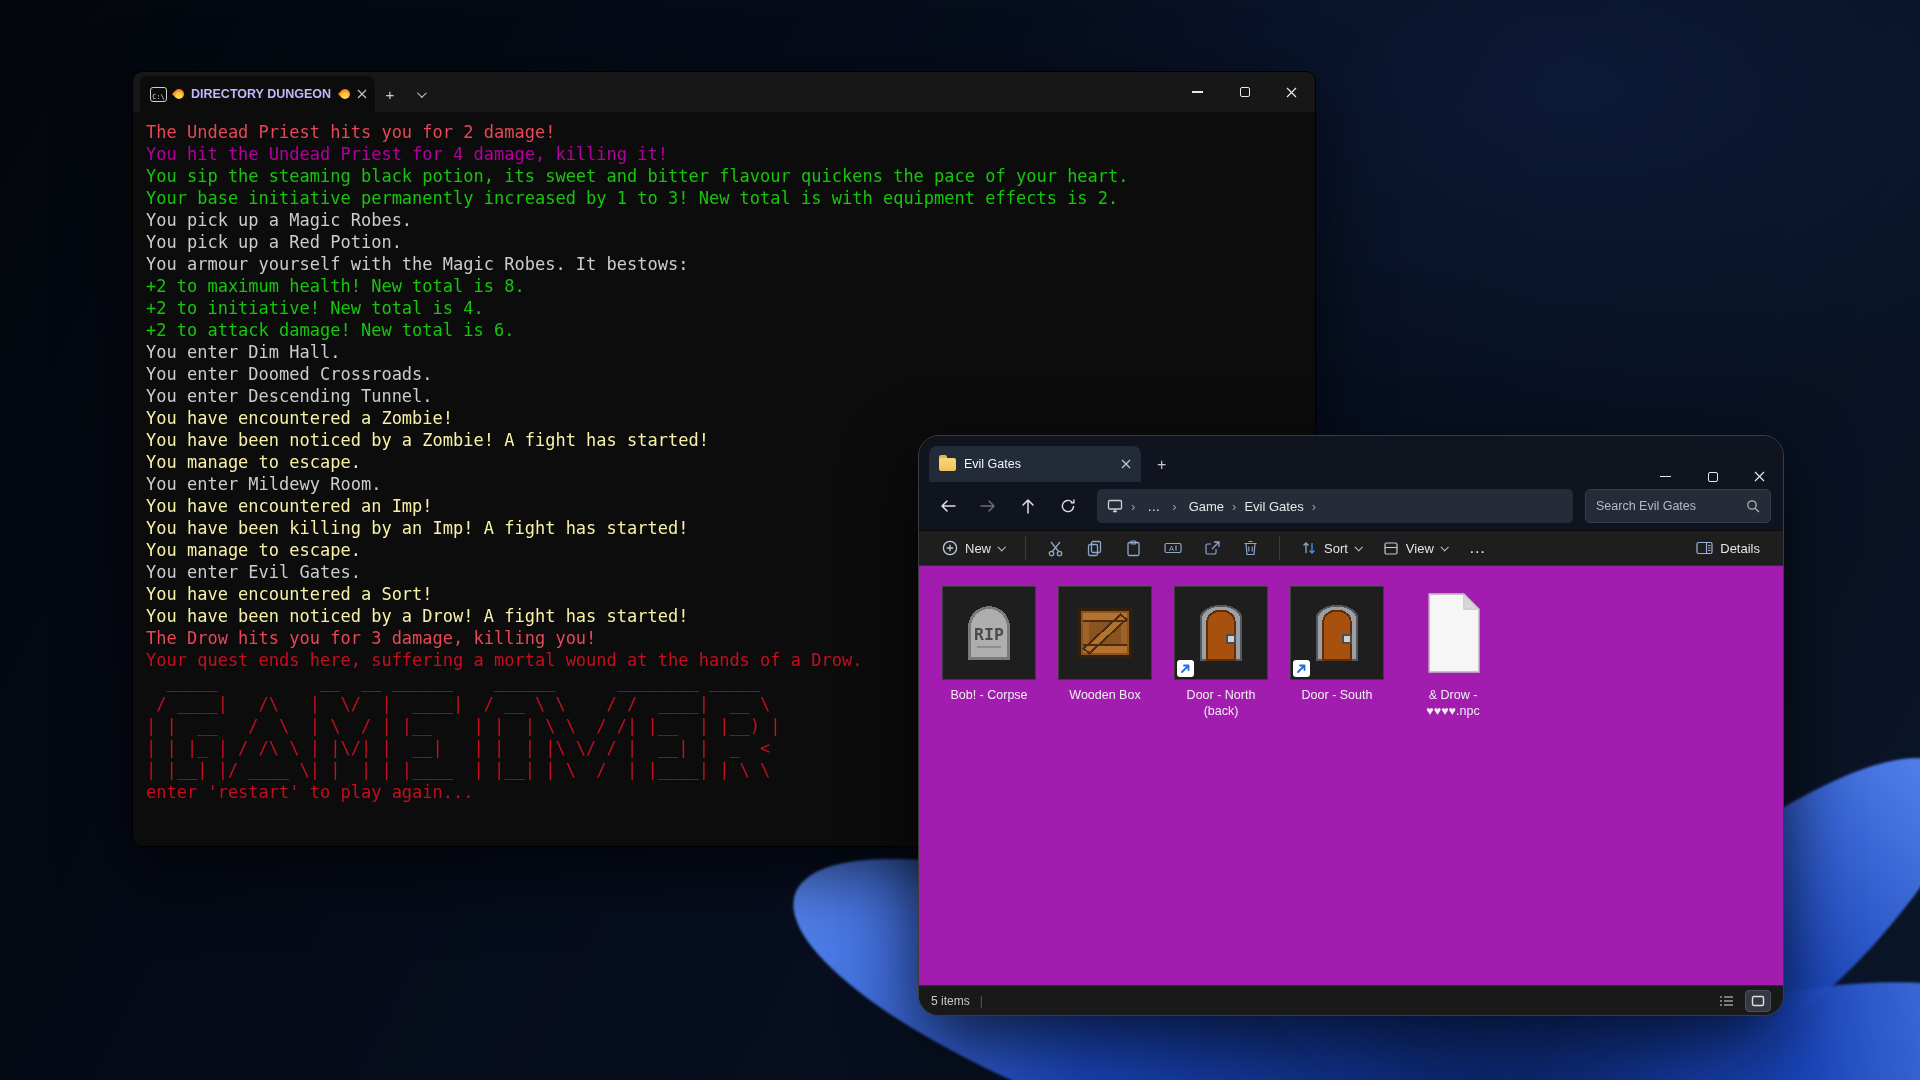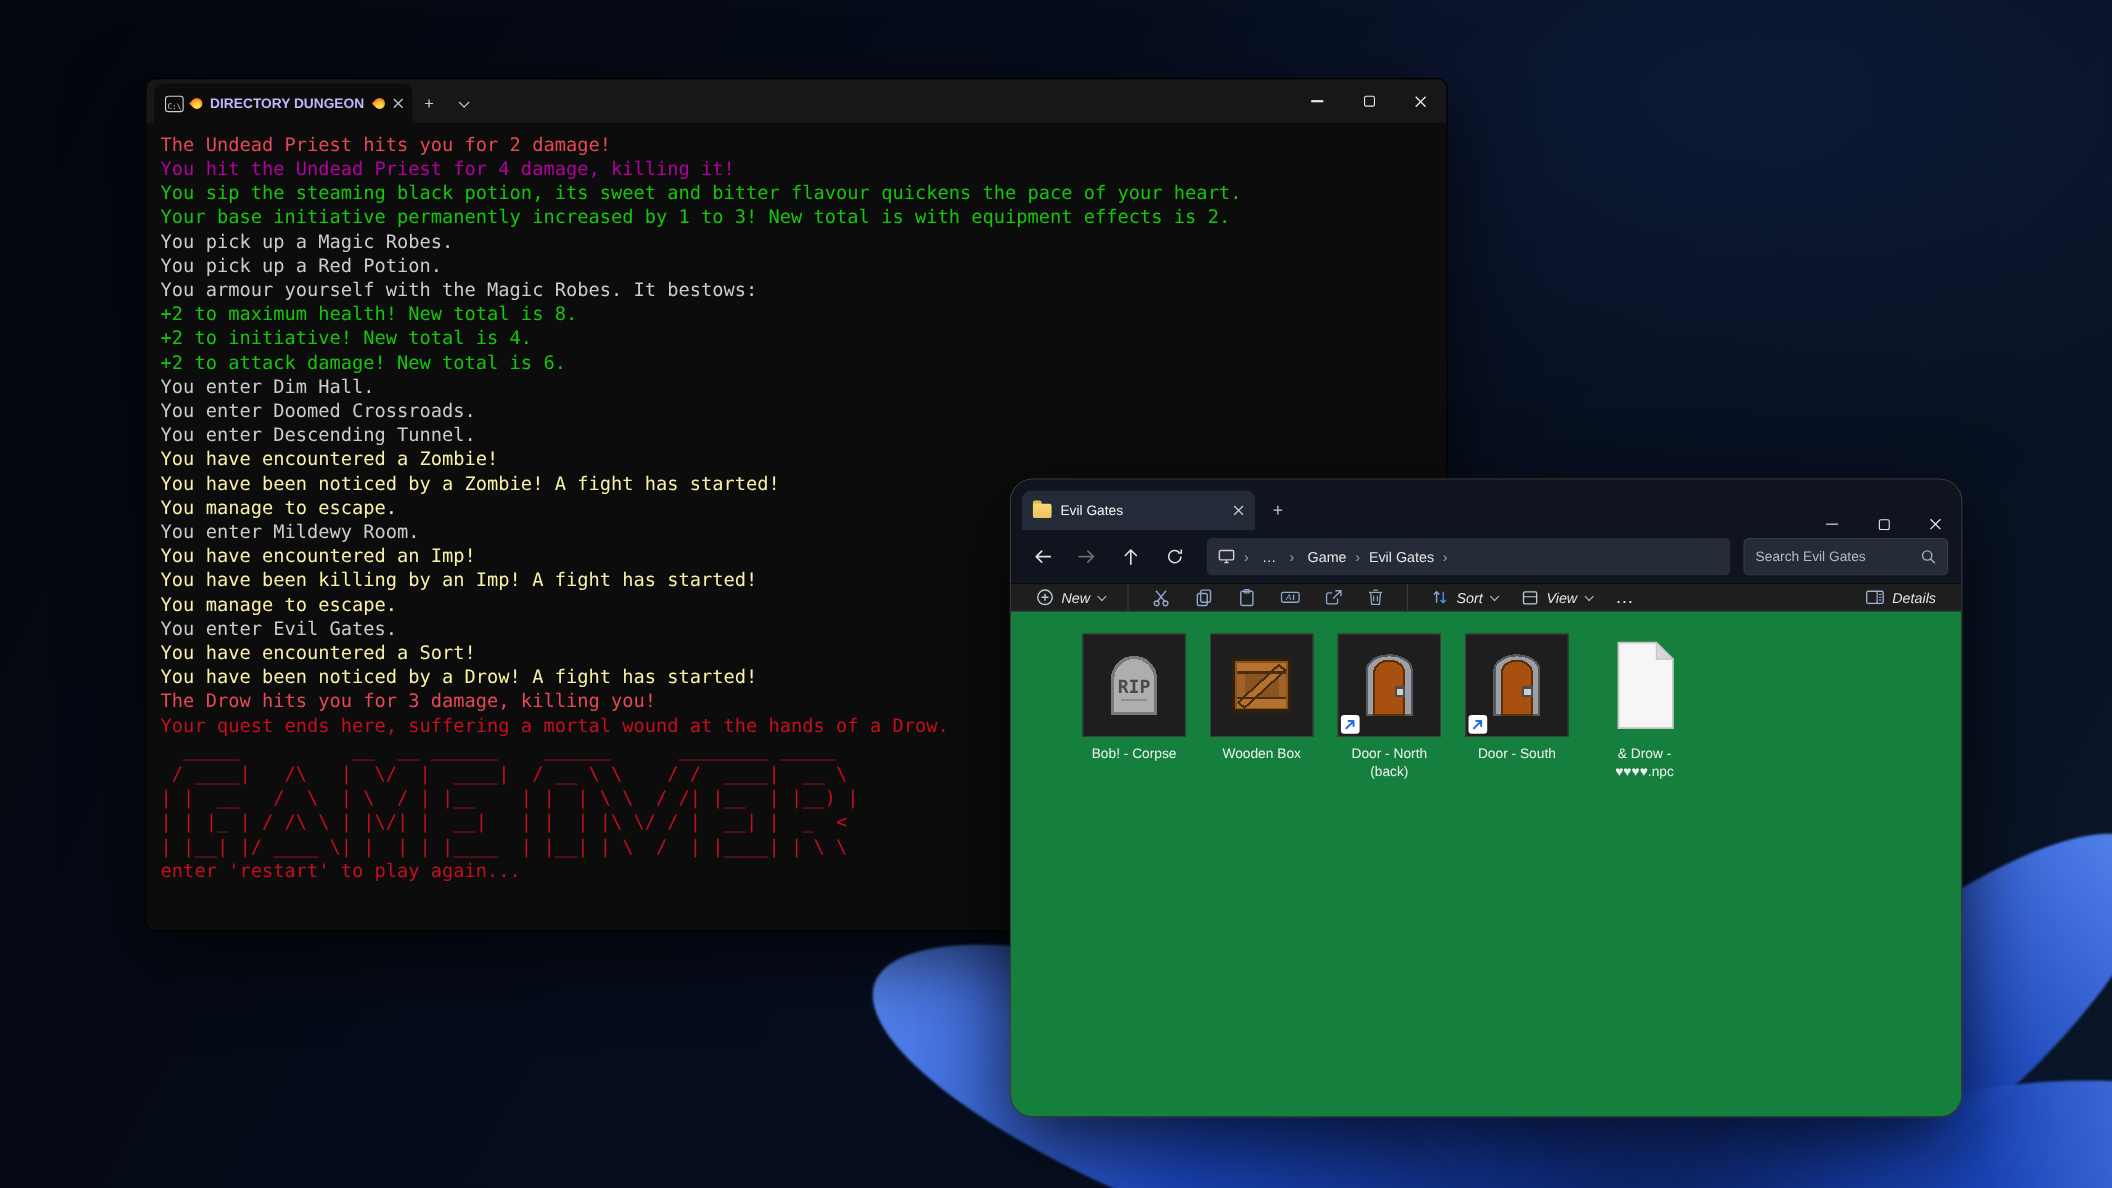--- a/index.html
+++ b/index.html
@@ -71,29 +71,29 @@
   .exp-newtab { color:#c9c9c9; font-size:16px; margin-left:16px; margin-bottom:8px; }
   .exp-nav { height:48px; background:#10141f; display:flex; align-items:center; padding:0 12px; gap:6px; flex:0 0 auto; }
   .nav-btn { width:34px; height:32px; display:flex; align-items:center; justify-content:center; border-radius:5px; }
   .crumb-bar { flex:1 1 auto; height:34px; background:#252b37; border-radius:5px; margin:0 6px;
     display:flex; align-items:center; padding:0 10px; gap:4px; font-size:13px; color:#e6e6e6; }
   .crumb-chev { color:#9aa0ab; font-size:13px; padding:0 4px; }
   .crumb { padding:2px 4px; border-radius:3px; white-space:nowrap; }
   .search-box { width:186px; height:34px; background:#252b37; border:1px solid #353c4a; border-radius:5px;
     display:flex; align-items:center; padding:0 10px; gap:8px; flex:0 0 auto; }
   .search-text { color:#b6bac2; font-size:12.5px; flex:1 1 auto; white-space:nowrap; overflow:hidden; }
-  .exp-toolbar { height:26px; background:#1e1e1e; border-top:1px solid #0a0a0a; border-bottom:1px solid #2e2e2e;
-    display:flex; align-items:center; padding:0 14px; gap:4px; flex:0 0 auto;font-style:italic; }
+  .exp-toolbar { height:36px; background:#1e1e1e; border-top:1px solid #0a0a0a; border-bottom:1px solid #2e2e2e;
+    display:flex; align-items:center; padding:0 14px; gap:4px; flex:0 0 auto; }
   .tb-btn { display:flex; align-items:center; gap:7px; padding:6px 9px; border-radius:5px;
     font-size:13px; color:#e4e4e4; white-space:nowrap; }
   .tb-sep { width:1px; height:24px; background:#3c3c3c; margin:0 8px; }
   .tb-spacer { flex:1 1 auto; }
   .dd-chev { width:6px; height:6px; border-right:1.4px solid #bfbfbf; border-bottom:1.4px solid #bfbfbf;
     transform:rotate(45deg) translateY(-1px); display:inline-block; }
-  .exp-body { flex:1 1 auto; background:#15803d;padding-left:42px; }
+  .exp-body { flex:1 1 auto; background:#a21caf; }
   .files { display:flex; align-items:flex-start; gap:12px; padding:20px 18px; }
   .file { width:104px; display:flex; flex-direction:column; align-items:center; gap:7px; }
   .thumb { width:94px; height:94px; display:flex; align-items:center; justify-content:center; position:relative; }
   .thumb.framed { border:1px solid #3d3d3d; background:#1e1e1e; }
   .shortcut-badge { position:absolute; left:2px; bottom:2px; width:17px; height:17px; background:#fff;
     border-radius:3px; display:flex; align-items:center; justify-content:center; }
   .file-label { font-size:12.5px; color:#f0f0f0; text-align:center; line-height:1.3;
     overflow-wrap:anywhere; max-width:104px; }
   .exp-status { height:30px; border-top:1px solid #2e2e2e; background:#191919; display:flex;
     align-items:center; padding:0 12px; font-size:12px; color:#cacaca; flex:0 0 auto; }
@@ -394,13 +394,29 @@
             <svg width="70" height="82" viewBox="0 0 64 76">
               <path d="M10 2h32l14 14v58H10z" fill="#f6f6f6" stroke="#c4c4c4" stroke-width="1.5"></path>
               <path d="M42 2l14 14H42z" fill="#d8d8d8" stroke="#c4c4c4" stroke-width="1"></path>
             </svg>
           </div>
           <div class="file-label">&amp; Drow - ♥♥♥♥.npc</div>
         </div>
       </div>
   </div>
 
+  <div class="exp-status">
+    <span>5 items</span>
+    <span class="status-sep">|</span>
+    <div class="status-right">
+      <div class="view-toggle">
+        <svg width="15" height="12" viewBox="0 0 15 12">
+            <path d="M1 2h2M1 6h2M1 10h2M5 2h9M5 6h9M5 10h9" stroke="#9a9a9a" stroke-width="1.4"></path>
+          </svg>
+      </div>
+      <div class="view-toggle active">
+        <svg width="14" height="12" viewBox="0 0 14 12">
+            <rect x="1.5" y="1.5" width="11" height="9" rx="1.5" fill="none" stroke="#e0e0e0" stroke-width="1.4"></rect>
+          </svg>
+      </div>
+    </div>
+  </div>
 </div>
 
 </body></html>

